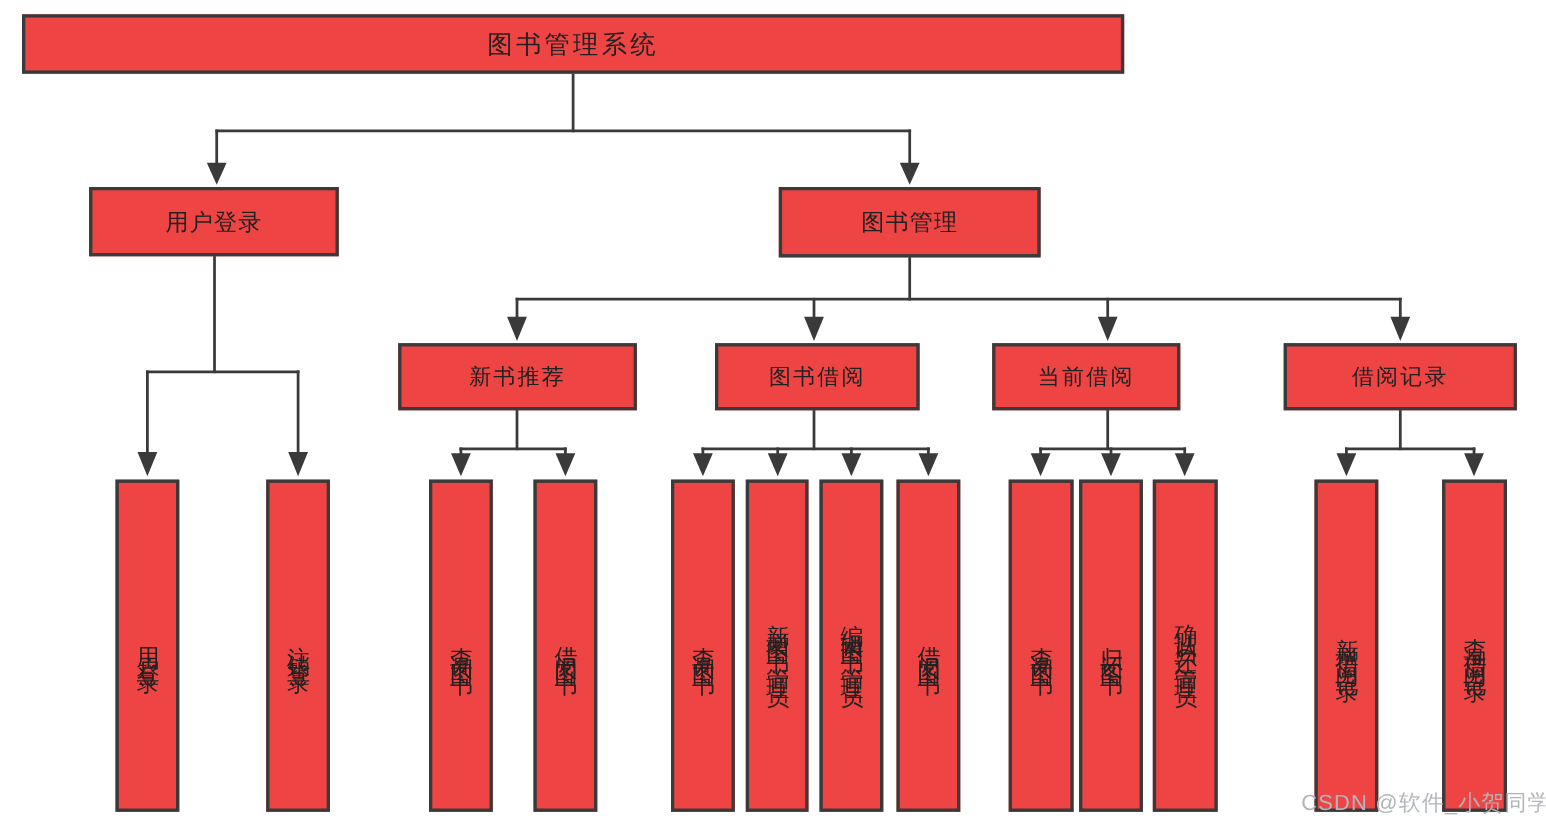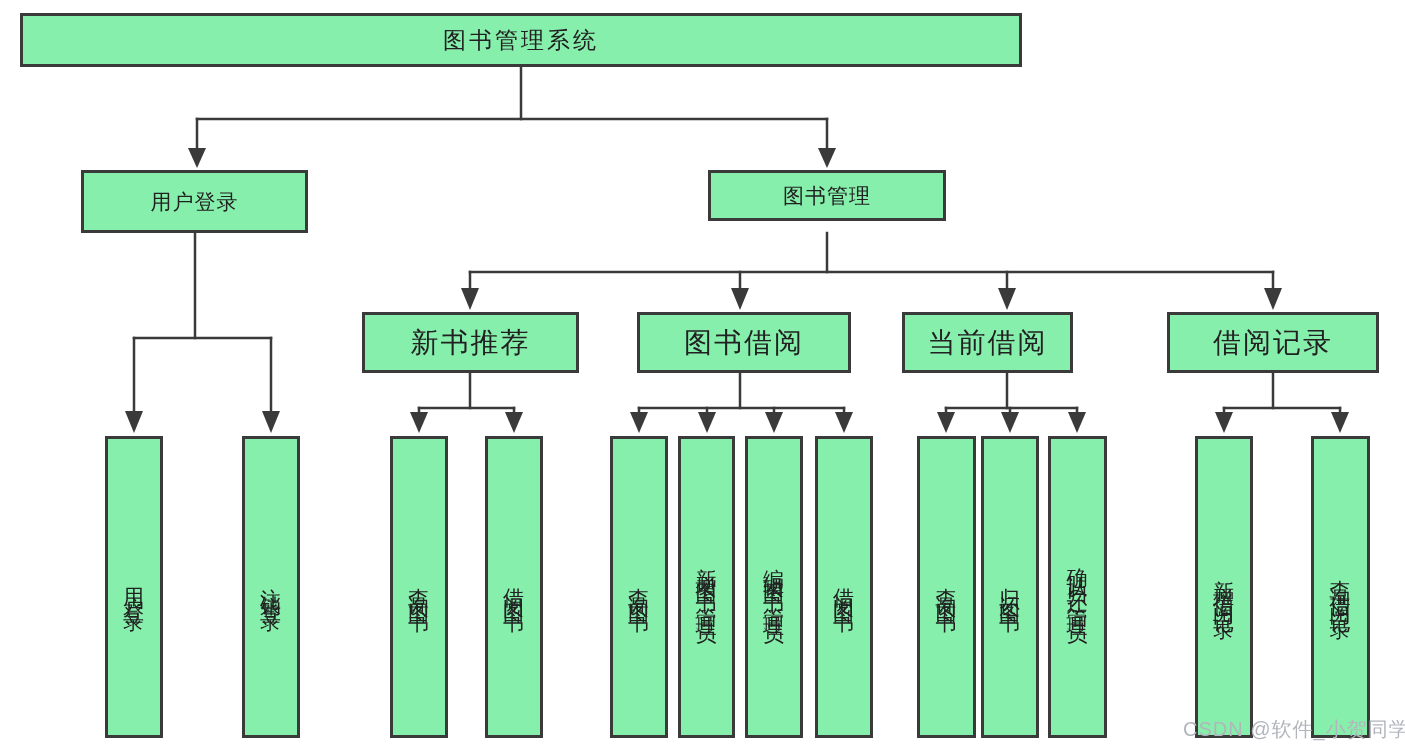--- a/index.html
+++ b/index.html
@@ -2,28 +2,28 @@
 <html><head>
 <meta charset="utf-8">
 <style>
   html,body{margin:0;padding:0;background:#ffffff;}
   .canvas{
     position:relative;width:1405px;height:747px;background:#ffffff;overflow:hidden;
     font-family:"Liberation Sans","DejaVu Sans",sans-serif;color:#212121;
   }
   .connectors{position:absolute;left:0;top:0;z-index:0;}
   .node{
-    position:absolute;box-sizing:border-box;background:#86efac;
+    position:absolute;box-sizing:border-box;background:#ef4444;
     border:3px solid #3a3a3a;display:flex;align-items:center;justify-content:center;
     z-index:1;
   }
   .node .lbl{white-space:nowrap;}
   .root-node .lbl{font-size:23px;letter-spacing:3px;}
   .l2-node  .lbl{font-size:21px;letter-spacing:1px;}
-  .l3-node  .lbl{font-size:28px;letter-spacing:2px;}
+  .l3-node  .lbl{font-size:20px;letter-spacing:2px;}
   .vnode .lbl{
     writing-mode:vertical-rl;text-orientation:mixed;
     font-size:21px;letter-spacing:8px;line-height:1;
   }
   .watermark{
     position:absolute;left:1183px;top:716px;z-index:3;
     font-size:20px;color:#b2b6bc;white-space:nowrap;letter-spacing:1px;
   }
 </style>
 </head>
@@ -97,28 +97,28 @@
     </g>
   </svg>
 
   <div class="node root-node" style="left:20px;top:13px;width:1002px;height:54px">
     <span class="lbl">图书管理系统</span>
   </div>
 
   <div class="node l2-node" style="left:81px;top:170px;width:227px;height:63px">
     <span class="lbl">用户登录</span>
   </div>
-  <div class="node l2-node" style="left:708px;top:170px;width:238px;height:51px">
+  <div class="node l2-node" style="left:708px;top:170px;width:238px;height:64px">
     <span class="lbl">图书管理</span>
   </div>
 
   <div class="node l3-node" style="left:362px;top:312px;width:217px;height:61px">
     <span class="lbl">新书推荐</span>
   </div>
-  <div class="node l3-node" style="left:637px;top:312px;width:214px;height:61px">
+  <div class="node l3-node" style="left:650px;top:312px;width:186px;height:61px">
     <span class="lbl">图书借阅</span>
   </div>
   <div class="node l3-node" style="left:902px;top:312px;width:171px;height:61px">
     <span class="lbl">当前借阅</span>
   </div>
   <div class="node l3-node" style="left:1167px;top:312px;width:212px;height:61px">
     <span class="lbl">借阅记录</span>
   </div>
 
   <div class="node vnode" style="left:105px;top:436px;width:58px;height:302px">

